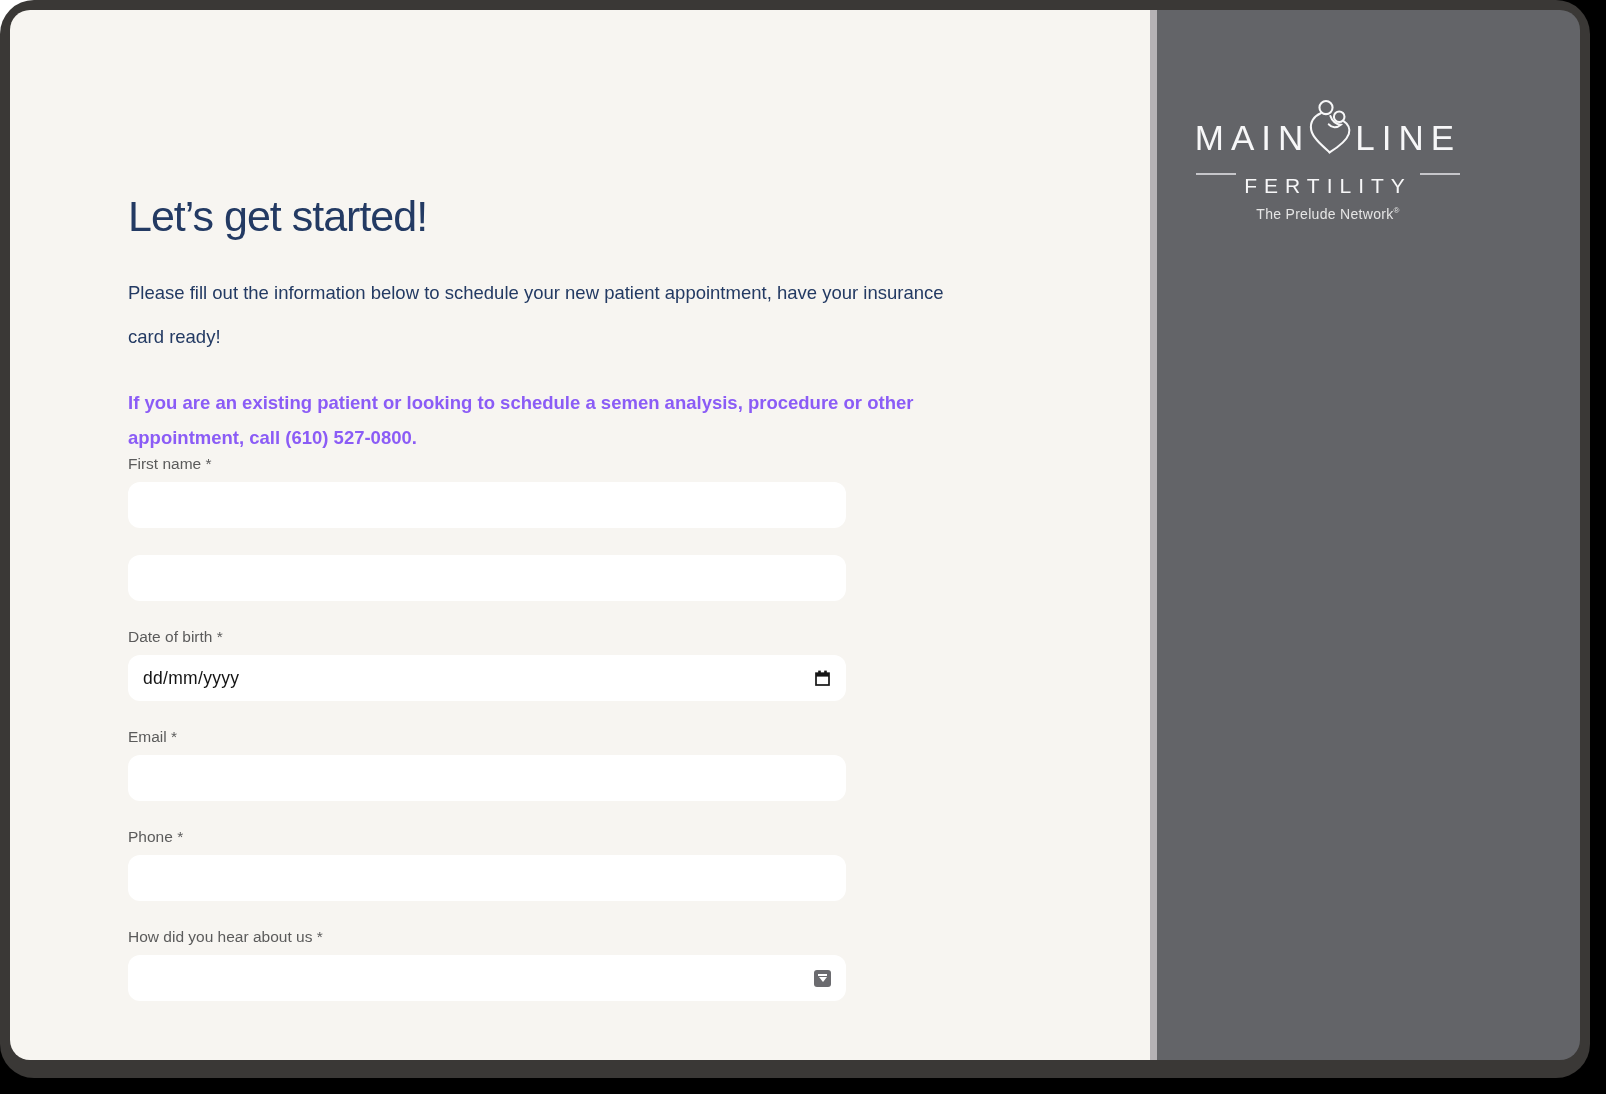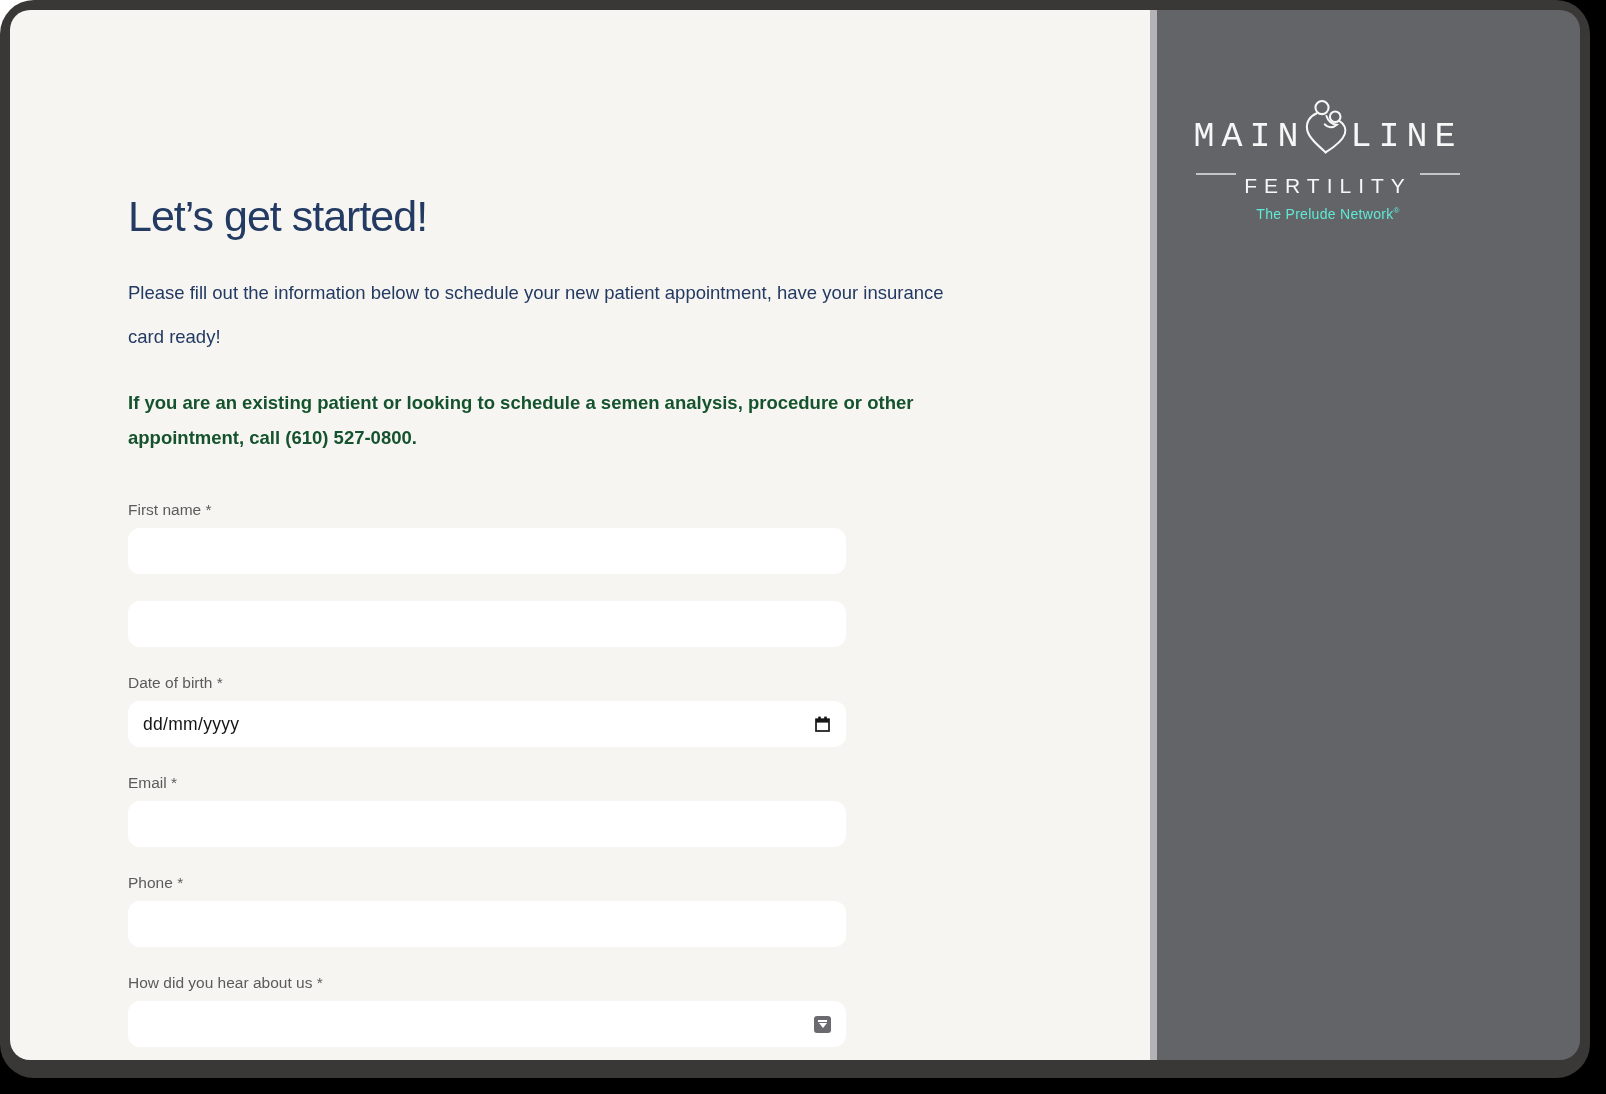--- a/index.html
+++ b/index.html
@@ -45,25 +45,25 @@
     font-size: 18.5px;
     line-height: 44px;
     color: #233a63;
     white-space: pre-line;
   }
   .notice-text {
     margin-top: 26px;
     width: 900px;
     font-size: 18.5px;
     line-height: 35px;
-    color: #14532d;
+    color: #8b5cf6;
     font-weight: bold;
     white-space: pre-line;
   }
-  .form-fields { margin-top: 46px; width: 718px; }
+  .form-fields { width: 718px; }
   .field-group { margin-bottom: 27px; }
   .field-label {
     font-size: 15.5px;
     color: #5b5b5b;
     margin-bottom: 9px;
   }
   .text-input {
     display: block;
     width: 718px; height: 46px;
     background: #ffffff;
@@ -110,41 +110,41 @@
     background: #636468;
     position: relative;
   }
   .brand-logo {
     position: absolute; left: 40px; top: 95px;
     width: 262px;
     display: flex; flex-direction: column; align-items: center;
   }
   .brand-row1 { display: flex; align-items: center; }
   .brand-word {
-    font-family: Liberation Mono, monospace;
+    font-family: Liberation Sans, sans-serif;
     font-size: 35px;
     font-weight: 400;
     letter-spacing: 7px;
     color: #f7f7f8;
     line-height: 1;
   }
   .heart-mark { position: relative; top: -7px; margin: 0 1px 0 -4px; }
   .brand-row2 { display: flex; align-items: flex-start; gap: 8px; margin-top: 4px; }
   .brand-dash { width: 40px; height: 1.5px; background: #c6c6ca; }
   .brand-sub {
     font-size: 21px;
     font-weight: 300;
     letter-spacing: 7px;
     color: #f7f7f8;
     line-height: 1.2;
   }
   .brand-tagline {
     margin-top: 8px;
     font-size: 14px;
-    color: #5eead4;
+    color: #e5e5e5;
     letter-spacing: 0.3px;
   }
   .brand-tagline sup { font-size: 8px; }
 </style>
 </head>
 <body>
 
 <div class="corner-patch"></div>
 
 <div class="window">

